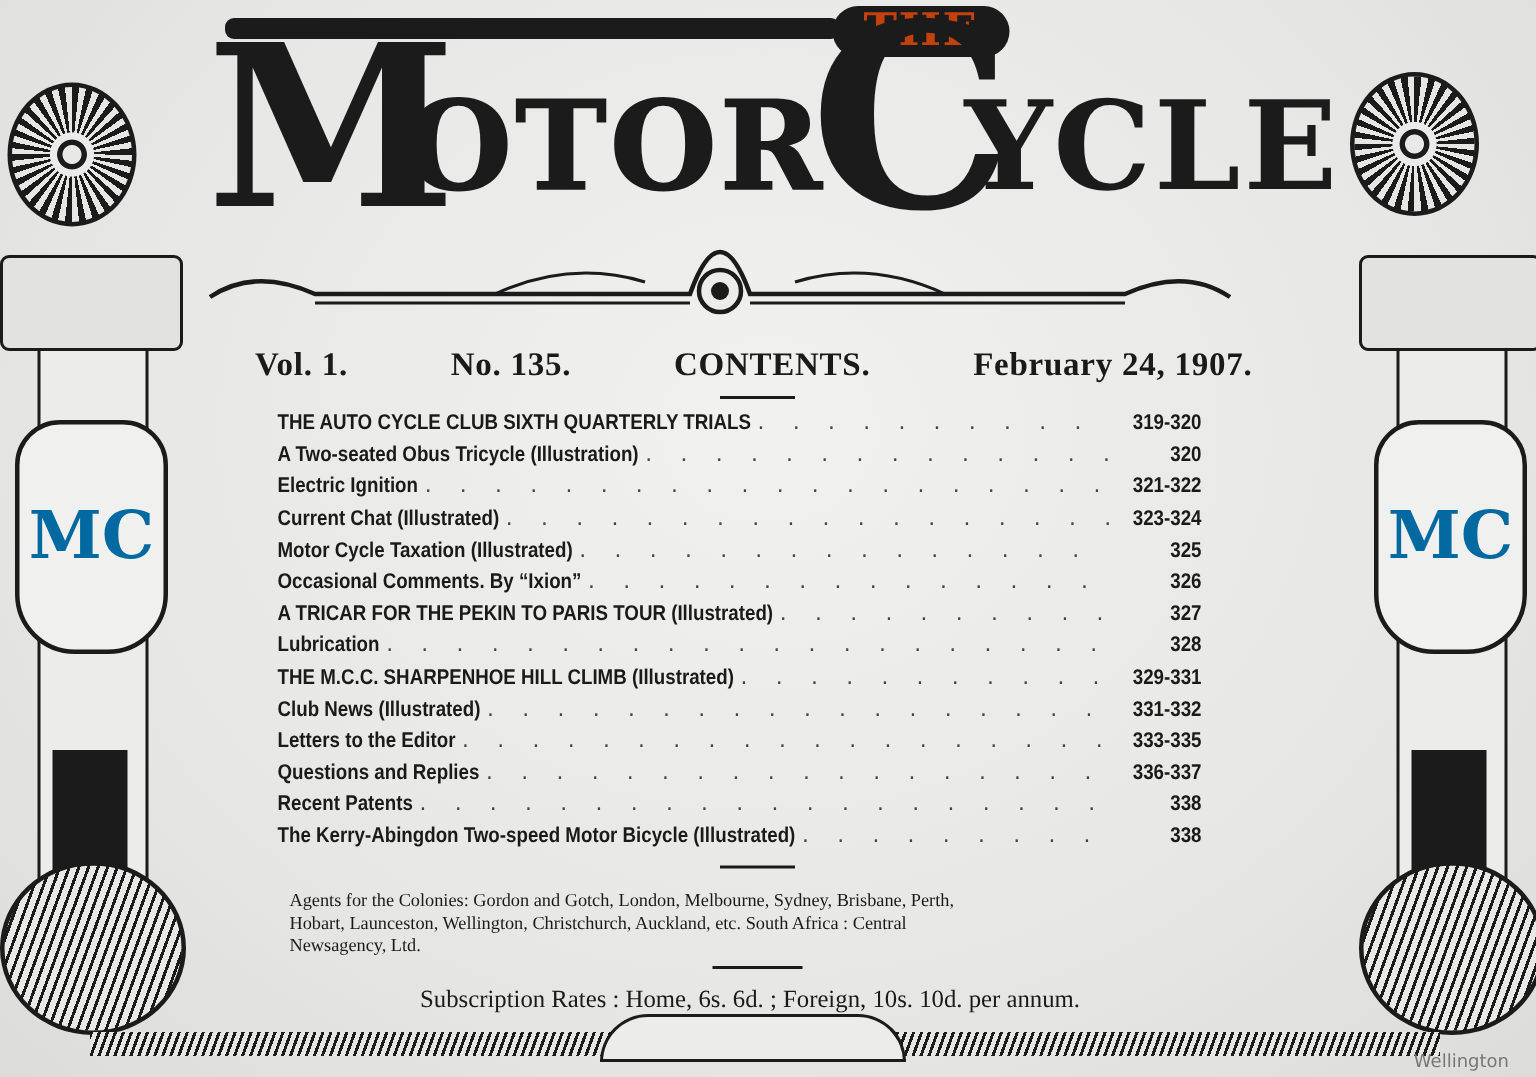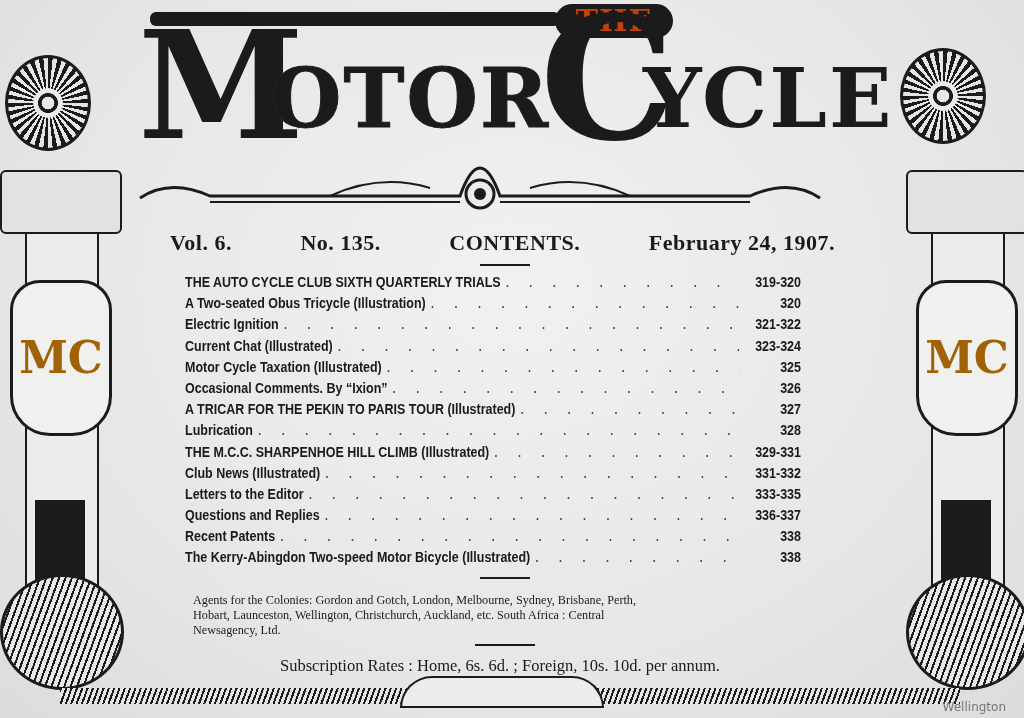--- a/index.html
+++ b/index.html
@@ -21,21 +21,21 @@
   
   .scroll{position:absolute;left:130px;top:158px;width:700px;height:60px;}
   .scroll svg{width:100%;height:100%;}
   
   .pillar{position:absolute;top:170px;width:118px;height:520px;}
   .pillar-left{left:0;}
   .pillar-right{right:0;}
   .pillar .banner{position:absolute;top:0;width:100%;height:60px;background:#e2e2e0;border:2px solid #1b1b1b;border-radius:6px;}
   .pillar .shaft{position:absolute;top:50px;left:25px;width:70px;height:440px;border:2px solid #1b1b1b;background:#ececea;}
   .pillar .shield{position:absolute;top:110px;left:10px;width:96px;height:150px;border:3px solid #1b1b1b;border-radius:30px 30px 40px 40px;background:#f0f0ee;display:flex;align-items:center;justify-content:center;}
-  .pillar .mono{font-size:44px;font-weight:bold;font-family:"DejaVu Serif",serif;color:#a16207;line-height:40px;text-align:center;}
+  .pillar .mono{font-size:44px;font-weight:bold;font-family:"DejaVu Serif",serif;color:#0369a1;line-height:40px;text-align:center;}
   .pillar .dark{position:absolute;top:330px;left:35px;width:50px;height:180px;background:#1b1b1b;}
   .pillar .swag{position:absolute;bottom:0;left:0;width:118px;height:110px;border-radius:50%;border:3px solid #1b1b1b;background:repeating-linear-gradient(110deg,#e8e8e6 0 4px,#1b1b1b 4px 6px);}
   
   .contents{position:absolute;left:165px;top:230px;width:680px;}
   .header-line{display:flex;justify-content:space-between;font-weight:bold;font-size:22px;letter-spacing:0.5px;padding:0 10px 0 5px;}
   .header-line span{white-space:nowrap;}
   .rule-short{width:50px;height:2px;background:#1b1b1b;margin:8px auto 8px;}
   .toc{list-style:none;margin:0;padding:0 0 0 20px;width:618px;}
   .toc li{display:flex;align-items:baseline;height:21.2px;font-family:"Liberation Sans","DejaVu Sans",sans-serif;font-weight:bold;font-size:14.2px;transform:scaleX(0.88);transform-origin:left;width:700px;}
   .toc .t{white-space:nowrap;}
@@ -92,21 +92,21 @@
   <div class="banner"></div>
   <div class="shield">
     <div class="mono">MC</div>
   </div>
   <div class="dark"></div>
   <div class="swag"></div>
 </div>
 
 <div class="contents">
   <div class="header-line">
-    <span>Vol. 6.</span>
+    <span>Vol. 1.</span>
     <span>No. 135.</span>
     <span>CONTENTS.</span>
     <span>February 24, 1907.</span>
   </div>
   <div class="rule-short"></div>
 
   <ul class="toc">
     <li>
         <span class="t">THE AUTO CYCLE CLUB SIXTH QUARTERLY TRIALS</span>
         <span class="dots">. .  . .  . .  . .  . .  . .  . .  . .  . .  . .  . .  . .  . .  . .  . .  . .  . .  . .</span>

